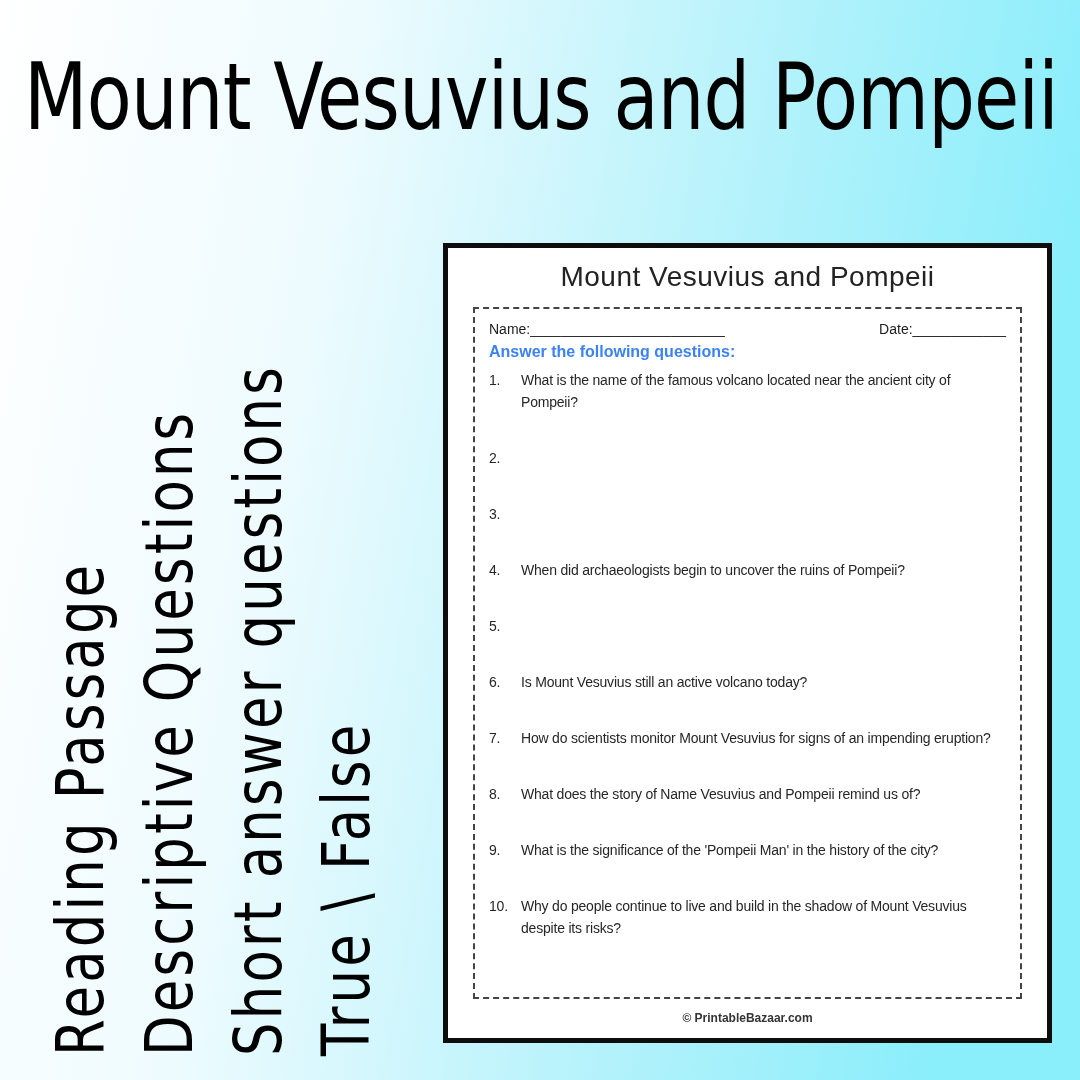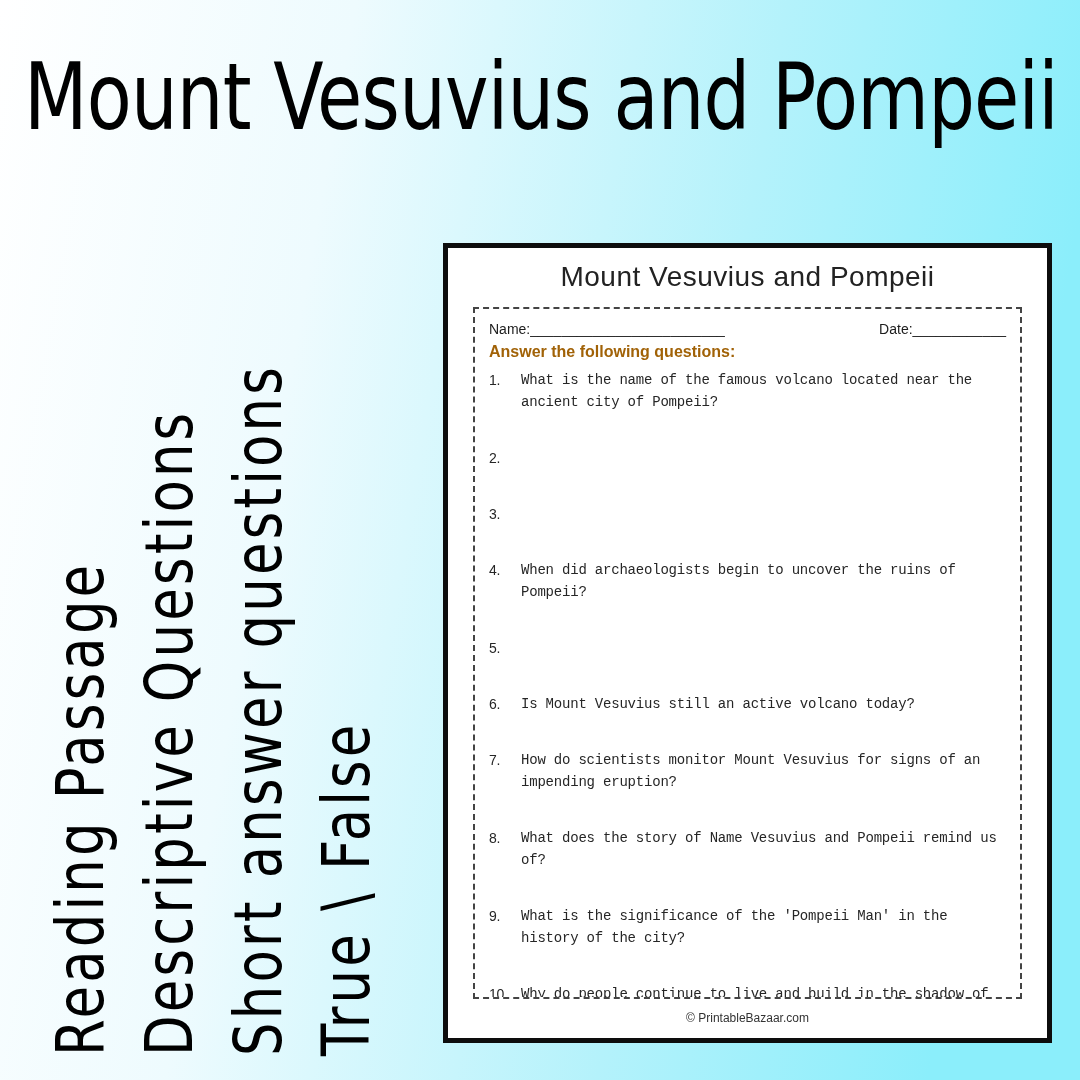--- a/index.html
+++ b/index.html
@@ -81,45 +81,46 @@
     justify-content: space-between;
     font-size: 14px;
     color: #1c1c1c;
     margin-top: 2px;
     white-space: nowrap;
   }
   .instruction {
     margin-top: 6px;
     font-size: 16px;
     font-weight: bold;
-    color: #a16207;
+    color: #3b82f6;
   }
   ol.questions {
     margin: 8px 0 0 0;
     padding: 0;
     list-style: none;
     font-size: 14px;
     letter-spacing: -0.2px;
     color: #262626;
   }
   ol.questions li {
     display: flex;
     line-height: 22px;
     margin-bottom: 34px;
   }
   ol.questions .q-num { flex: none; width: 32px; }
-  ol.questions .q-text { max-width: 478px; font-family: Liberation Mono, monospace; }
+  ol.questions .q-text { max-width: 478px; }
   .panel-footer {
     position: absolute;
     left: 0;
     right: 0;
     top: 763px;
     text-align: center;
     font-size: 12px;
     color: #333333;
+    font-weight: bold;
   }
 </style>
 </head>
 <body>
 
 <div class="main-title">Mount Vesuvius and Pompeii</div>
 
 <div class="side-label c1">Reading Passage</div>
 <div class="side-label c2">Descriptive Questions</div>
 <div class="side-label c3">Short answer questions</div>

